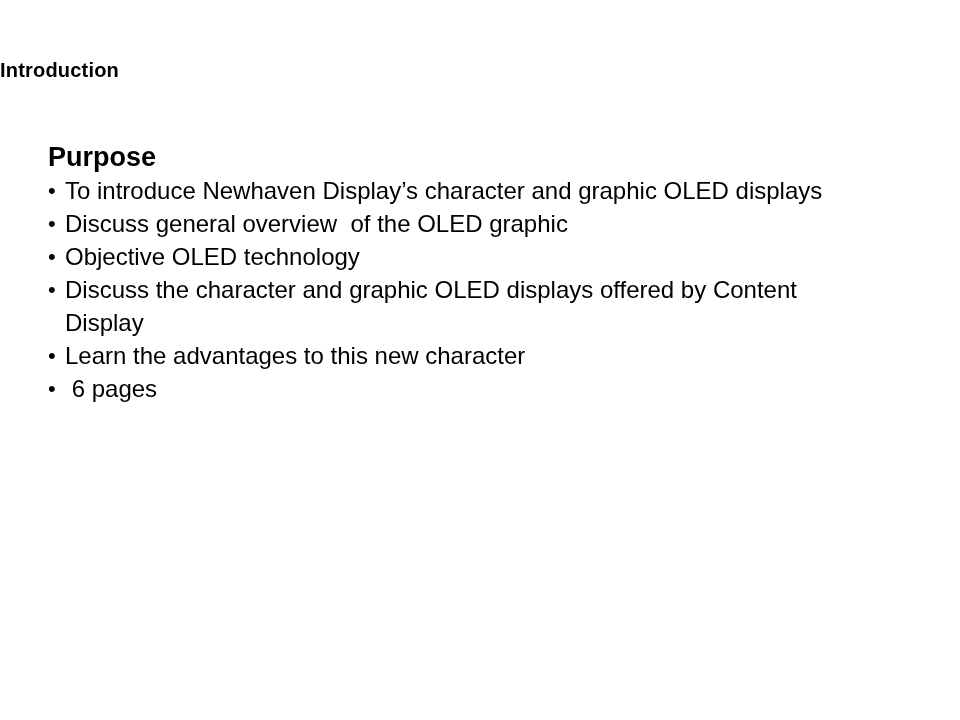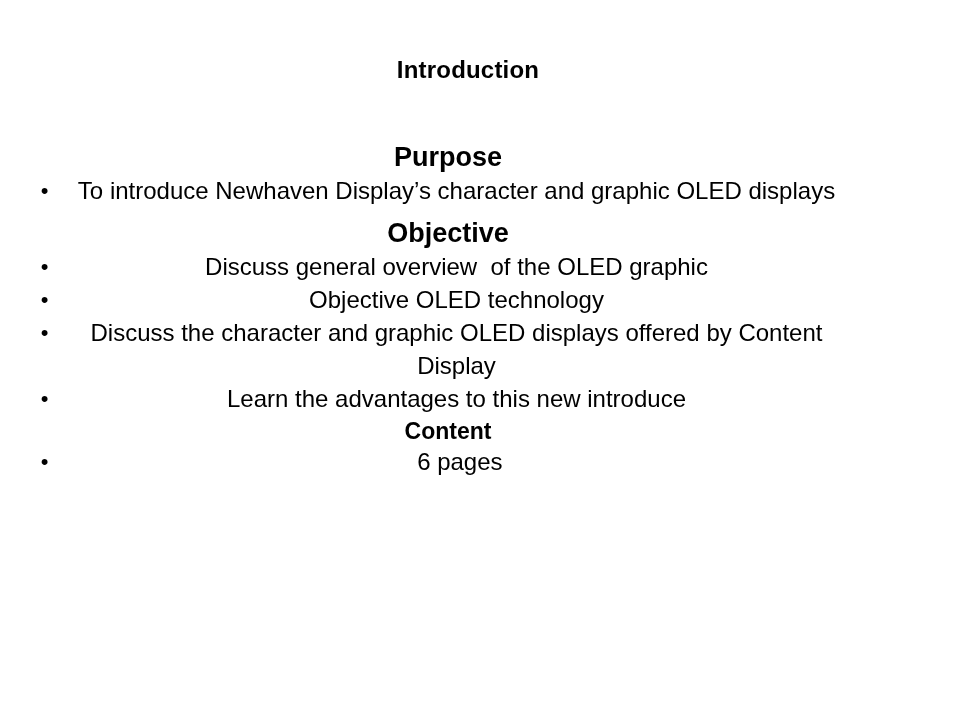--- a/index.html
+++ b/index.html
@@ -19,32 +19,30 @@
     position: absolute;
     left: 0; top: 0;
     width: 960px; height: 720px;
     background: #ffffff;
   }
   .slide-title {
     position: absolute;
     left: 0;
     top: 53px;
     width: 936px;
-    text-align: center;
-    font-size: 24px;
+    font-size: 20px;
     font-weight: 700;
     line-height: 34px;
     letter-spacing: 0.2px;
   }
   .body-text {
     position: absolute;
-    left: 36px;
+    left: 48px;
     top: 141px;
     width: 824px;
-    text-align: center;
   }
   .section-heading {
     font-size: 27px;
     font-weight: 700;
     line-height: 33px;
     white-space: pre-wrap;
   }
   .section-heading.spaced {
     margin-top: 10px;
   }
@@ -79,43 +77,41 @@
 
   <div class="body-text">
 
     <div class="section-heading">Purpose</div>
 
     <div class="bullet-row">
       <span class="bullet-dot">•</span>
       <span class="bullet-text">To introduce Newhaven Display’s character and graphic OLED displays</span>
     </div>
 
-    <div class="section-heading spaced">Objective</div>
 
     <div class="bullet-row">
       <span class="bullet-dot">•</span>
       <span class="bullet-text">Discuss general overview  of the OLED graphic</span>
     </div>
 
     <div class="bullet-row">
       <span class="bullet-dot">•</span>
       <span class="bullet-text">Objective OLED technology</span>
     </div>
 
     <div class="bullet-row">
       <span class="bullet-dot">•</span>
       <span class="bullet-text">Discuss the character and graphic OLED displays offered by Content Display</span>
     </div>
 
     <div class="bullet-row">
       <span class="bullet-dot">•</span>
-      <span class="bullet-text">Learn the advantages to this new introduce</span>
+      <span class="bullet-text">Learn the advantages to this new character</span>
     </div>
 
-    <div class="section-heading small">Content</div>
 
     <div class="bullet-row">
       <span class="bullet-dot">•</span>
       <span class="bullet-text"> 6 pages</span>
     </div>
 
   </div>
 </div>
 
 </body></html>

